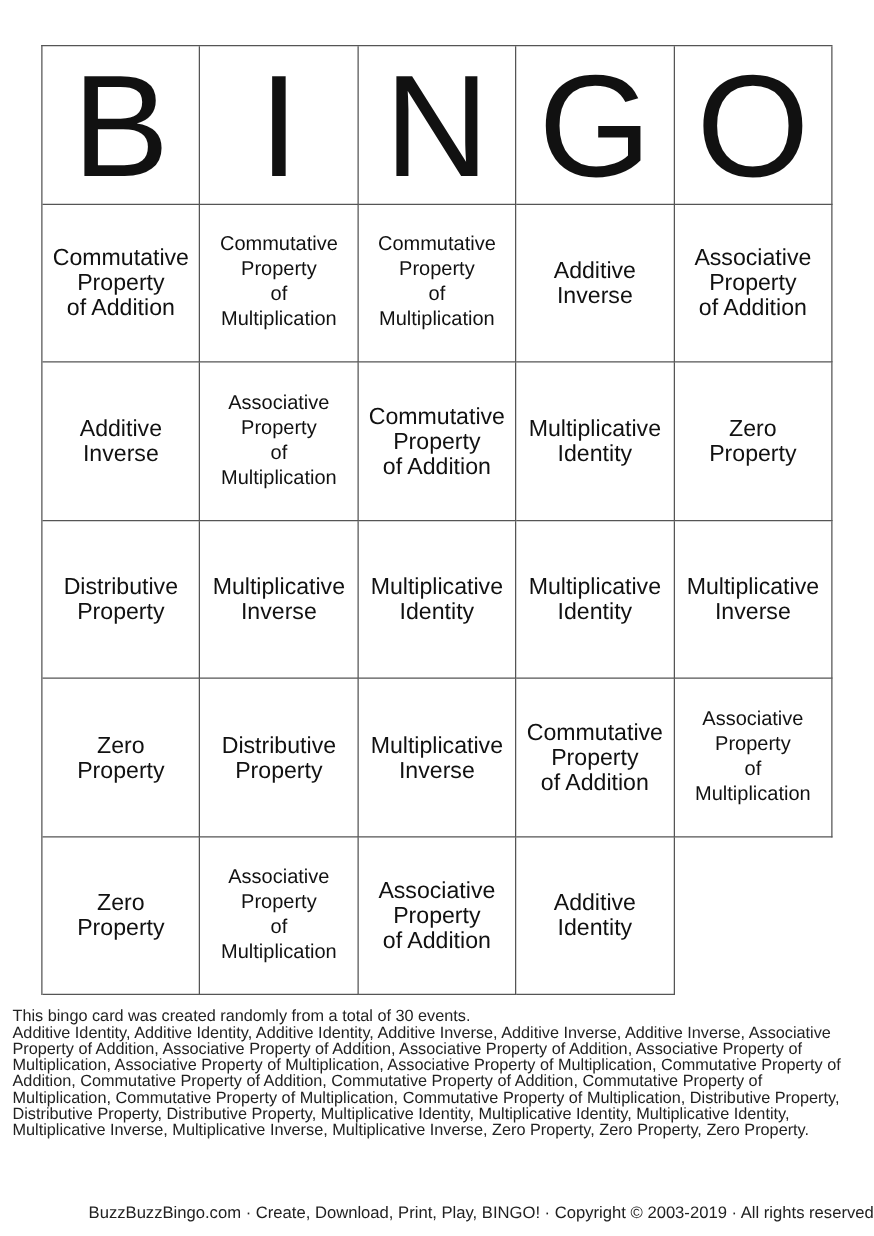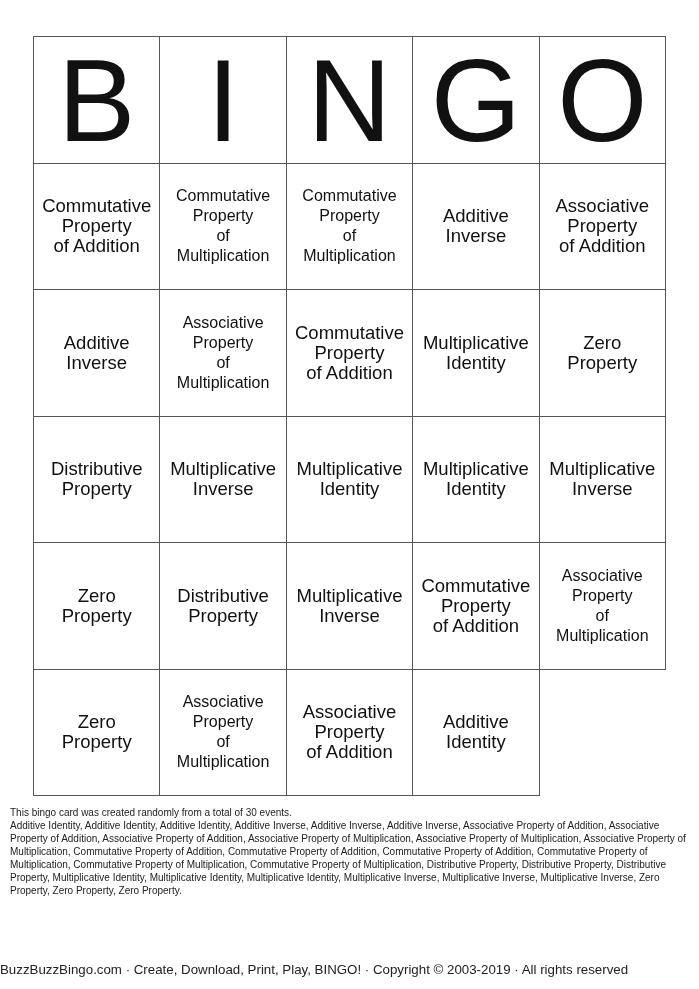--- a/index.html
+++ b/index.html
@@ -20,25 +20,25 @@
       border-right: 1px solid #555; border-bottom: 1px solid #555;
       display: flex; align-items: center; justify-content: center;
       text-align: center; box-sizing: border-box; padding: 2px;
       white-space: pre-line;
     }
     .header-cell { font-size: 116px; line-height: 1; padding-top: 4px; }
     .cell.sz-l { font-size: 18.5px; line-height: 20px; }
     .cell.sz-s { font-size: 16px; line-height: 20px; }
     .note {
       position: absolute; left: 10px; top: 806px; width: 680px;
-      font-size: 10px; line-height: 13px; color: #222;
+      font-size: 13px; line-height: 13px; color: #222;
     }
     .footer {
       position: absolute; left: 0; right: 0; top: 962px;
-      text-align: left; font-size: 13.3px; color: #222;
+      text-align: right; font-size: 13.3px; color: #222;
     }
   </style>
 </head>
 <body>
 
 <div class="grid" id="grid">
     <div class="cell header-cell">B</div>
     <div class="cell header-cell">I</div>
     <div class="cell header-cell">N</div>
     <div class="cell header-cell">G</div>

